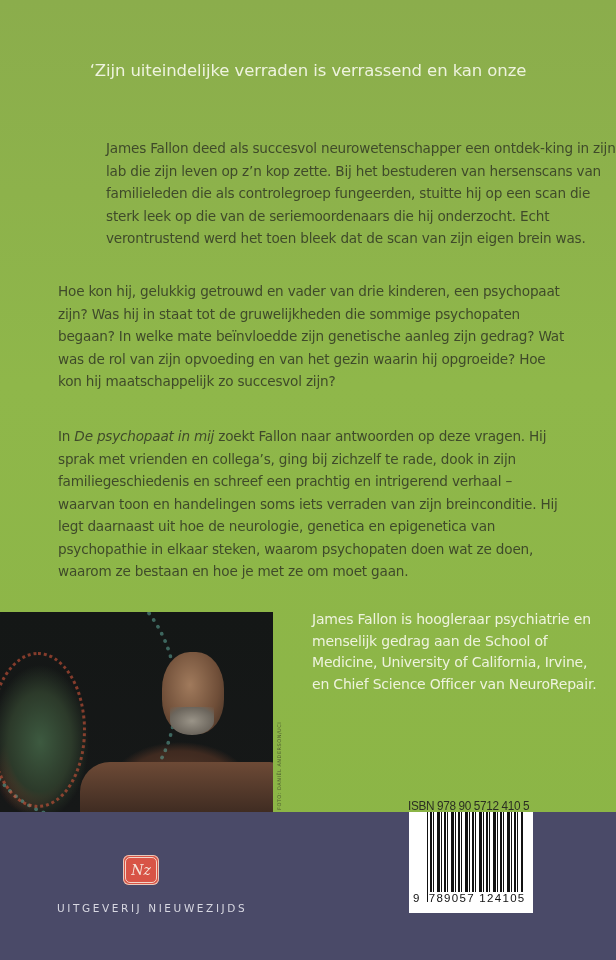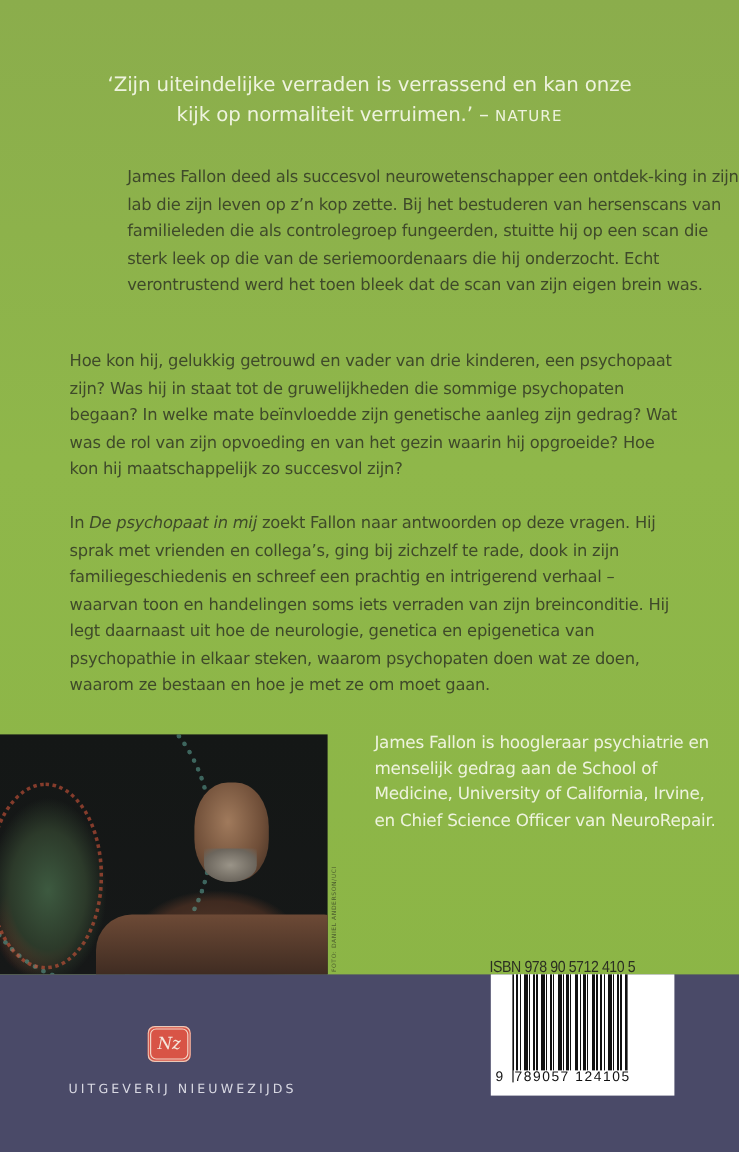--- a/index.html
+++ b/index.html
@@ -17,21 +17,21 @@
     text-align: center; color: #eef3de; font-size: 16.5px; line-height: 25px;
     letter-spacing: -0.1px;
   }
   .quote .source { font-size: 12.5px; letter-spacing: 1px; }
   .body-text {
     position: absolute; left: 58px; width: 510px;
     color: #3f4a2a; font-size: 13.6px; line-height: 22.5px;
     letter-spacing: -0.2px;
   }
   .p1 { top: 137px; margin-left: 48px; }
-  .p2 { top: 290px; }
+  .p2 { top: 280px; }
   .p3 { top: 425px; }
   .body-text em { font-style: italic; }
   .photo {
     position: absolute; left: 0; top: 612px; width: 273px; height: 200px;
     background:
       radial-gradient(ellipse 40px 48px at 195px 75px, #8a6a52 0%, #5b4332 55%, transparent 70%),
       radial-gradient(ellipse 95px 60px at 180px 175px, #5a3c2c 0%, #3f2a20 60%, transparent 75%),
       radial-gradient(ellipse 70px 110px at 40px 130px, #3d5a40 0%, #2c3a2a 45%, transparent 70%),
       radial-gradient(ellipse 50px 60px at 30px 160px, #a0402a 0%, transparent 70%),
       linear-gradient(180deg, #141716 0%, #161818 100%);
@@ -88,21 +88,20 @@
     position: absolute; left: 57px; top: 902px; color: #d8d8e2;
     font-size: 10.5px; letter-spacing: 2.6px;
   }
   .isbn {
     position: absolute; left: 408px; top: 798px; font-family: "Liberation Sans", sans-serif;
     font-size: 13.4px; color: #2b2f22; letter-spacing: -0.4px; transform: scaleX(0.88); transform-origin: left;
   }
   .barcode-box {
     position: absolute; left: 409px; top: 812px; width: 124px; height: 101px;
     background: #ffffff;
-    padding-left: 29px;
   }
   .bars {
     position: absolute; left: 18px; top: 0; width: 96px; height: 90px;
     background: repeating-linear-gradient(90deg,
       #111 0px, #111 1px, #fff 1px, #fff 3px,
       #111 3px, #111 5px, #fff 5px, #fff 6px,
       #111 6px, #111 7px, #fff 7px, #fff 10px,
       #111 10px, #111 13px, #fff 13px, #fff 14px);
   }
   .barcode-num {
@@ -112,21 +111,20 @@
   .barcode-num span.first { margin-right: 6px; }
   .barcode-num span.bg { background: #fff; padding: 0 1px; }
 </style>
 </head>
 <body>
 
 <div class="cover">
 
   <div class="quote">
     <div>‘Zijn uiteindelijke verraden is verrassend en kan onze</div>
-    <div><span>kijk op normaliteit verruimen.’ – </span><span class="source">NATURE</span></div>
   </div>
 
   <div class="body-text p1">James Fallon deed als succesvol neurowetenschapper een ontdek-king in zijn lab die zijn leven op z’n kop zette. Bij het bestuderen van hersenscans van familieleden die als controlegroep fungeerden, stuitte hij op een scan die sterk leek op die van de seriemoordenaars die hij onderzocht. Echt verontrustend werd het toen bleek dat de scan van zijn eigen brein was.</div>
   <div class="body-text p2">Hoe kon hij, gelukkig getrouwd en vader van drie kinderen, een psychopaat zijn? Was hij in staat tot de gruwelijkheden die sommige psychopaten begaan? In welke mate beïnvloedde zijn genetische aanleg zijn gedrag? Wat was de rol van zijn opvoeding en van het gezin waarin hij opgroeide? Hoe kon hij maatschappelijk zo succesvol zijn?</div>
   <div class="body-text p3"><span>In </span><em>De psychopaat in mij</em><span> zoekt Fallon naar antwoorden op deze vragen. Hij sprak met vrienden en collega’s, ging bij zichzelf te rade, dook in zijn familiegeschiedenis en schreef een prachtig en intrigerend verhaal – waarvan toon en handelingen soms iets verraden van zijn breincon­ditie. Hij legt daarnaast uit hoe de neurologie, genetica en epigenetica van psychopathie in elkaar steken, waarom psychopaten doen wat ze doen, waarom ze bestaan en hoe je met ze om moet gaan.</span></div>
 
   <div class="photo" title="Portrait of James Fallon with brain scan imagery">
     <div class="arc"></div>
     <div class="arc2"></div>
     <div class="arms"></div>

